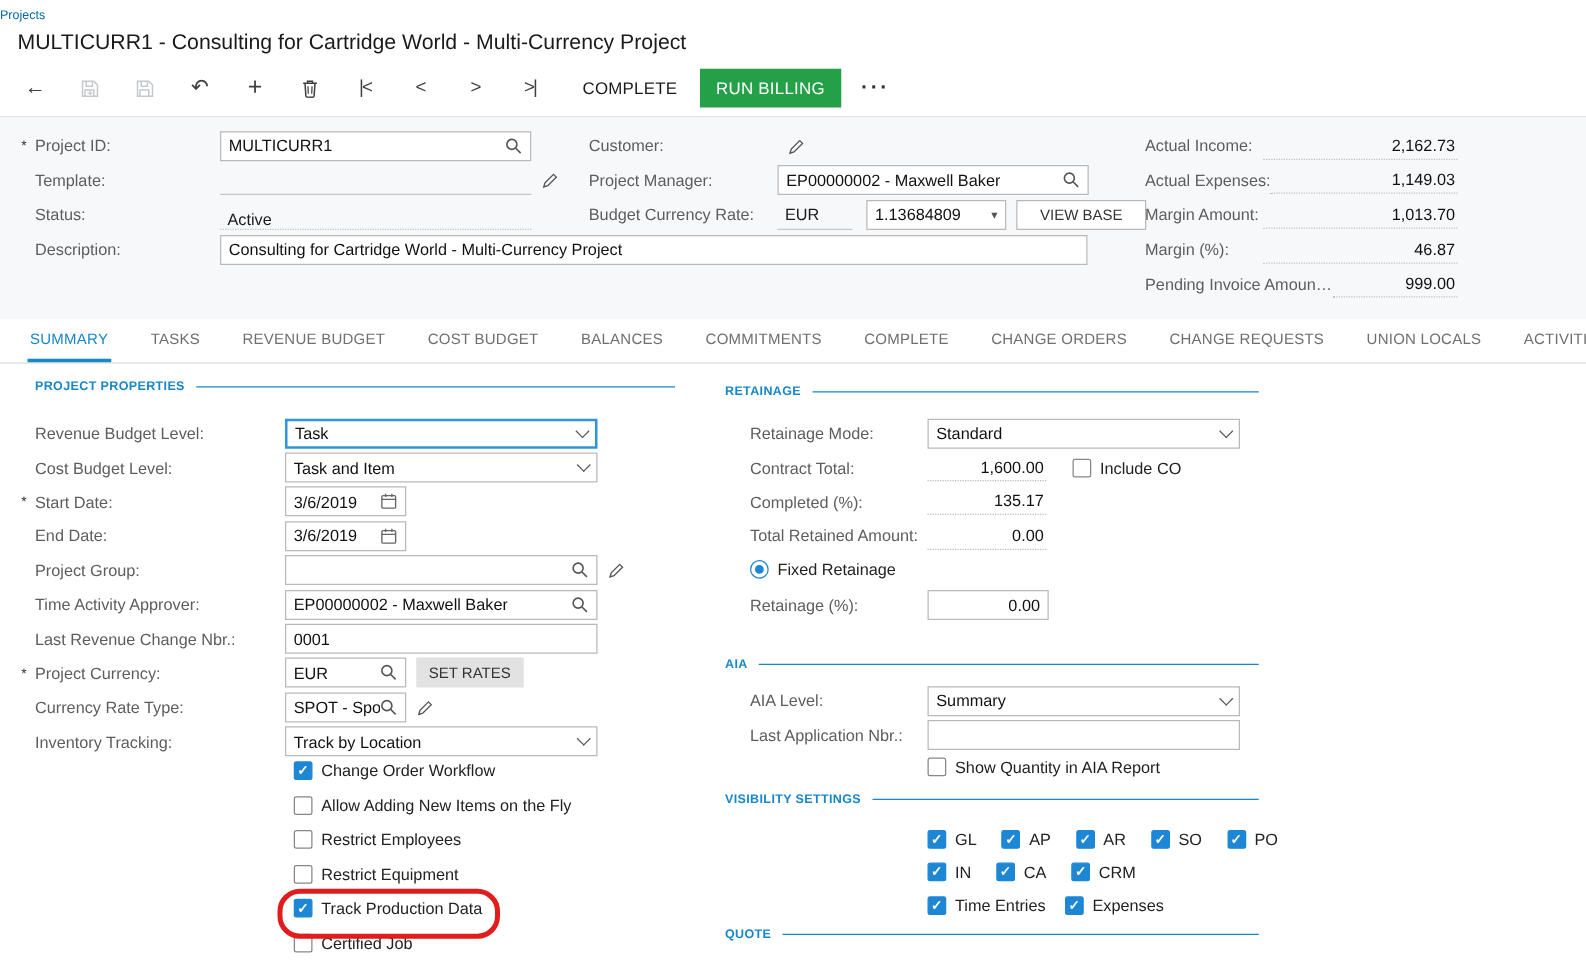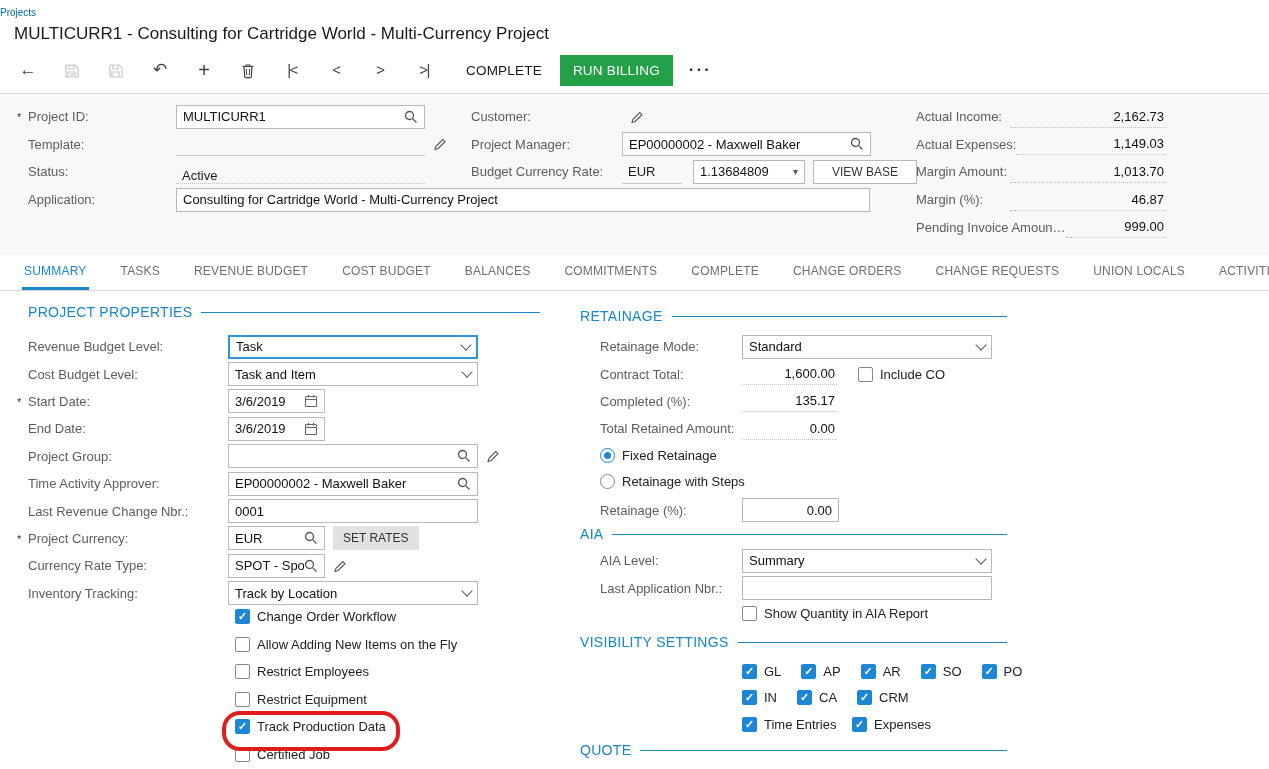--- a/index.html
+++ b/index.html
@@ -41,21 +41,21 @@
 
   
   .tabs{height:35px;border-bottom:1px solid #d7d7d7;display:flex;align-items:stretch;
         padding-left:22px;overflow:hidden;white-space:nowrap;background:#fff}
   .tab{display:flex;align-items:center;padding:0 2px;margin-right:30px;font-size:12px;color:#6f6f6f;
        letter-spacing:.2px;cursor:pointer;border-bottom:3px solid transparent;flex-shrink:0}
   .tab.active{color:#1787c8;border-bottom-color:#1787c8}
 
   
   .content{position:relative;height:478px;background:#fff;overflow:hidden}
-  .sechdr{position:absolute;display:flex;align-items:center;font-size:14px;font-weight:400;
+  .sechdr{position:absolute;display:flex;align-items:center;font-size:10px;font-weight:700;
           color:#1787c8;letter-spacing:.3px}
   .sechdr .ln{flex:1;border-top:1px solid #1787c8;margin-left:9px}
   .crow{display:flex;align-items:center}
   .lrows{position:absolute;left:28px;top:42px;width:485px}
   .lrows .crow{height:27.4px}
   .lrows .flabel{width:200px;flex-shrink:0;color:#5d5d5d;position:relative}
   .rrows{position:absolute;left:600px;top:42px;width:407px}
   .rrows .crow{height:27.4px}
   .rrows .flabel{width:142px;flex-shrink:0;color:#5d5d5d}
   .w250{width:250px}.w97{width:97px}
@@ -148,21 +148,21 @@
             </svg>
           </span>
       </div>
       <div class="prow">
         <span class="plbl" style="width:148px">Status:</span>
         <div class="rotext" style="width:249px">
             <span class="ftext">Active</span>
           </div>
       </div>
       <div class="prow">
-        <span class="plbl" style="width:148px">Application:</span>
+        <span class="plbl" style="width:148px">Description:</span>
         <div class="fld" style="width:694px">
             <span class="ftext">Consulting for Cartridge World - Multi-Currency Project</span>
           </div>
       </div>
     </div>
 
     <div class="pcol" style="left:471px">
       <div class="prow">
         <span class="plbl" style="width:151px">Customer:</span>
         <span class="pen">
@@ -433,28 +433,20 @@
         <span class="rofld">0.00</span>
       </div>
       <div class="crow" style="height:26px">
         <span class="radio on">
             <span class="rdo">
               <i></i>
             </span>
             <span class="cbl">Fixed Retainage</span>
           </span>
       </div>
-      <div class="crow" style="height:26px">
-        <span class="radio">
-            <span class="rdo">
-              <i></i>
-            </span>
-            <span class="cbl">Retainage with Steps</span>
-          </span>
-      </div>
       <div class="crow" style="height:31px">
         <span class="flabel">Retainage (%):</span>
         <div class="fld w97 num">
             <span class="ftext">0.00</span>
           </div>
       </div>
     </div>
 
     <div class="sechdr" style="left:580px;top:235px;width:427px">
       <span>AIA</span>

